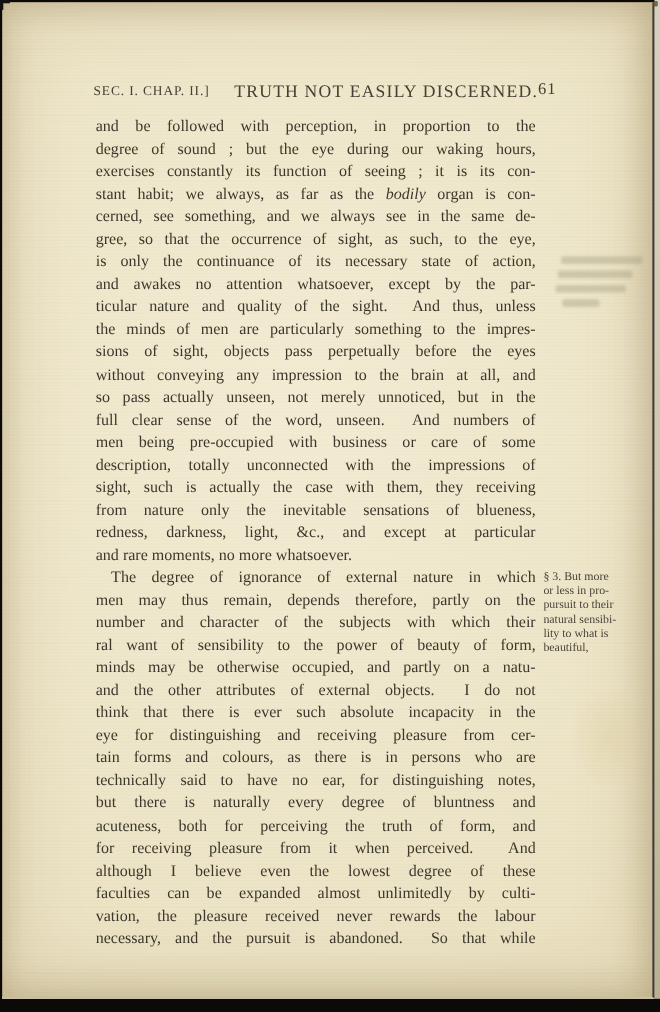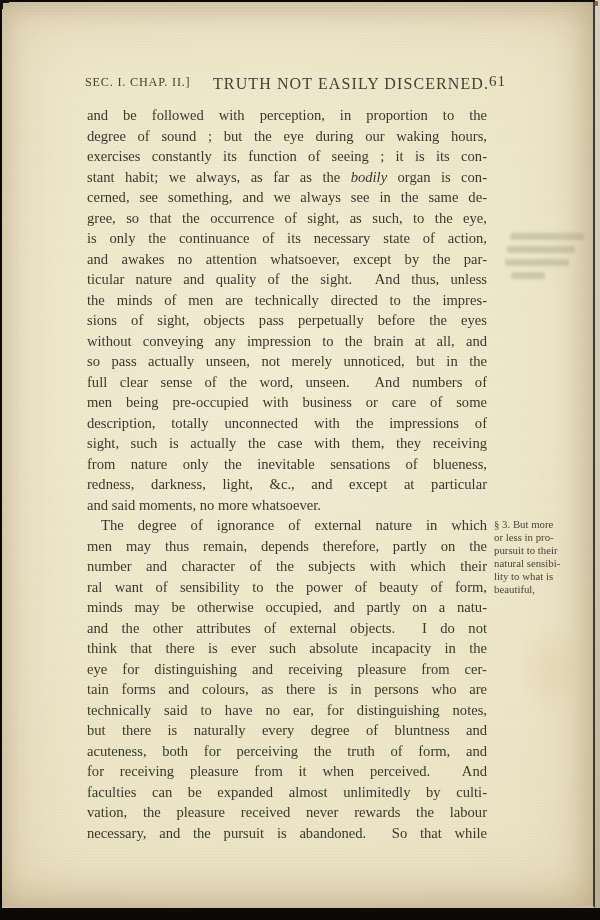--- a/index.html
+++ b/index.html
@@ -71,46 +71,47 @@
       <div class="para">
           <div class="line">and be followed with perception, in proportion to the</div>
           <div class="line">degree of sound ; but the eye during our waking hours,</div>
           <div class="line">exercises constantly its function of seeing ; it is its con-</div>
           <div class="line">stant habit; we always, as far as the <i>bodily</i> organ is con-</div>
           <div class="line">cerned, see something, and we always see in the same de-</div>
           <div class="line">gree, so that the occurrence of sight, as such, to the eye,</div>
           <div class="line">is only the continuance of its necessary state of action,</div>
           <div class="line">and awakes no attention whatsoever, except by the par-</div>
           <div class="line">ticular nature and quality of the sight. &nbsp;And thus, unless</div>
-          <div class="line">the minds of men are technically directed to the impres-</div>
+          <div class="line">the minds of men are particularly something to the impres-</div>
           <div class="line">sions of sight, objects pass perpetually before the eyes</div>
           <div class="line">without conveying any impression to the brain at all, and</div>
           <div class="line">so pass actually unseen, not merely unnoticed, but in the</div>
           <div class="line">full clear sense of the word, unseen. &nbsp;And numbers of</div>
           <div class="line">men being pre-occupied with business or care of some</div>
           <div class="line">description, totally unconnected with the impressions of</div>
           <div class="line">sight, such is actually the case with them, they receiving</div>
           <div class="line">from nature only the inevitable sensations of blueness,</div>
           <div class="line">redness, darkness, light, &amp;c., and except at particular</div>
-          <div class="line no-just">and said moments, no more whatsoever.</div>
+          <div class="line no-just">and rare moments, no more whatsoever.</div>
         </div>
       <div class="para">
           <div class="line indent">The degree of ignorance of external nature in which</div>
           <div class="line">men may thus remain, depends therefore, partly on the</div>
           <div class="line">number and character of the subjects with which their</div>
           <div class="line">ral want of sensibility to the power of beauty of form,</div>
           <div class="line">minds may be otherwise occupied, and partly on a natu-</div>
           <div class="line">and the other attributes of external objects. &nbsp;I do not</div>
           <div class="line">think that there is ever such absolute incapacity in the</div>
           <div class="line">eye for distinguishing and receiving pleasure from cer-</div>
           <div class="line">tain forms and colours, as there is in persons who are</div>
           <div class="line">technically said to have no ear, for distinguishing notes,</div>
           <div class="line">but there is naturally every degree of bluntness and</div>
           <div class="line">acuteness, both for perceiving the truth of form, and</div>
           <div class="line">for receiving pleasure from it when perceived. &nbsp;And</div>
+          <div class="line">although I believe even the lowest degree of these</div>
           <div class="line">faculties can be expanded almost unlimitedly by culti-</div>
           <div class="line">vation, the pleasure received never rewards the labour</div>
           <div class="line">necessary, and the pursuit is abandoned. &nbsp;So that while</div>
         </div>
     </div>
 
     <div class="sidenote">
         <div class="note-line">§ 3. But more</div>
         <div class="note-line">or less in pro-</div>
         <div class="note-line">pursuit to their</div>

